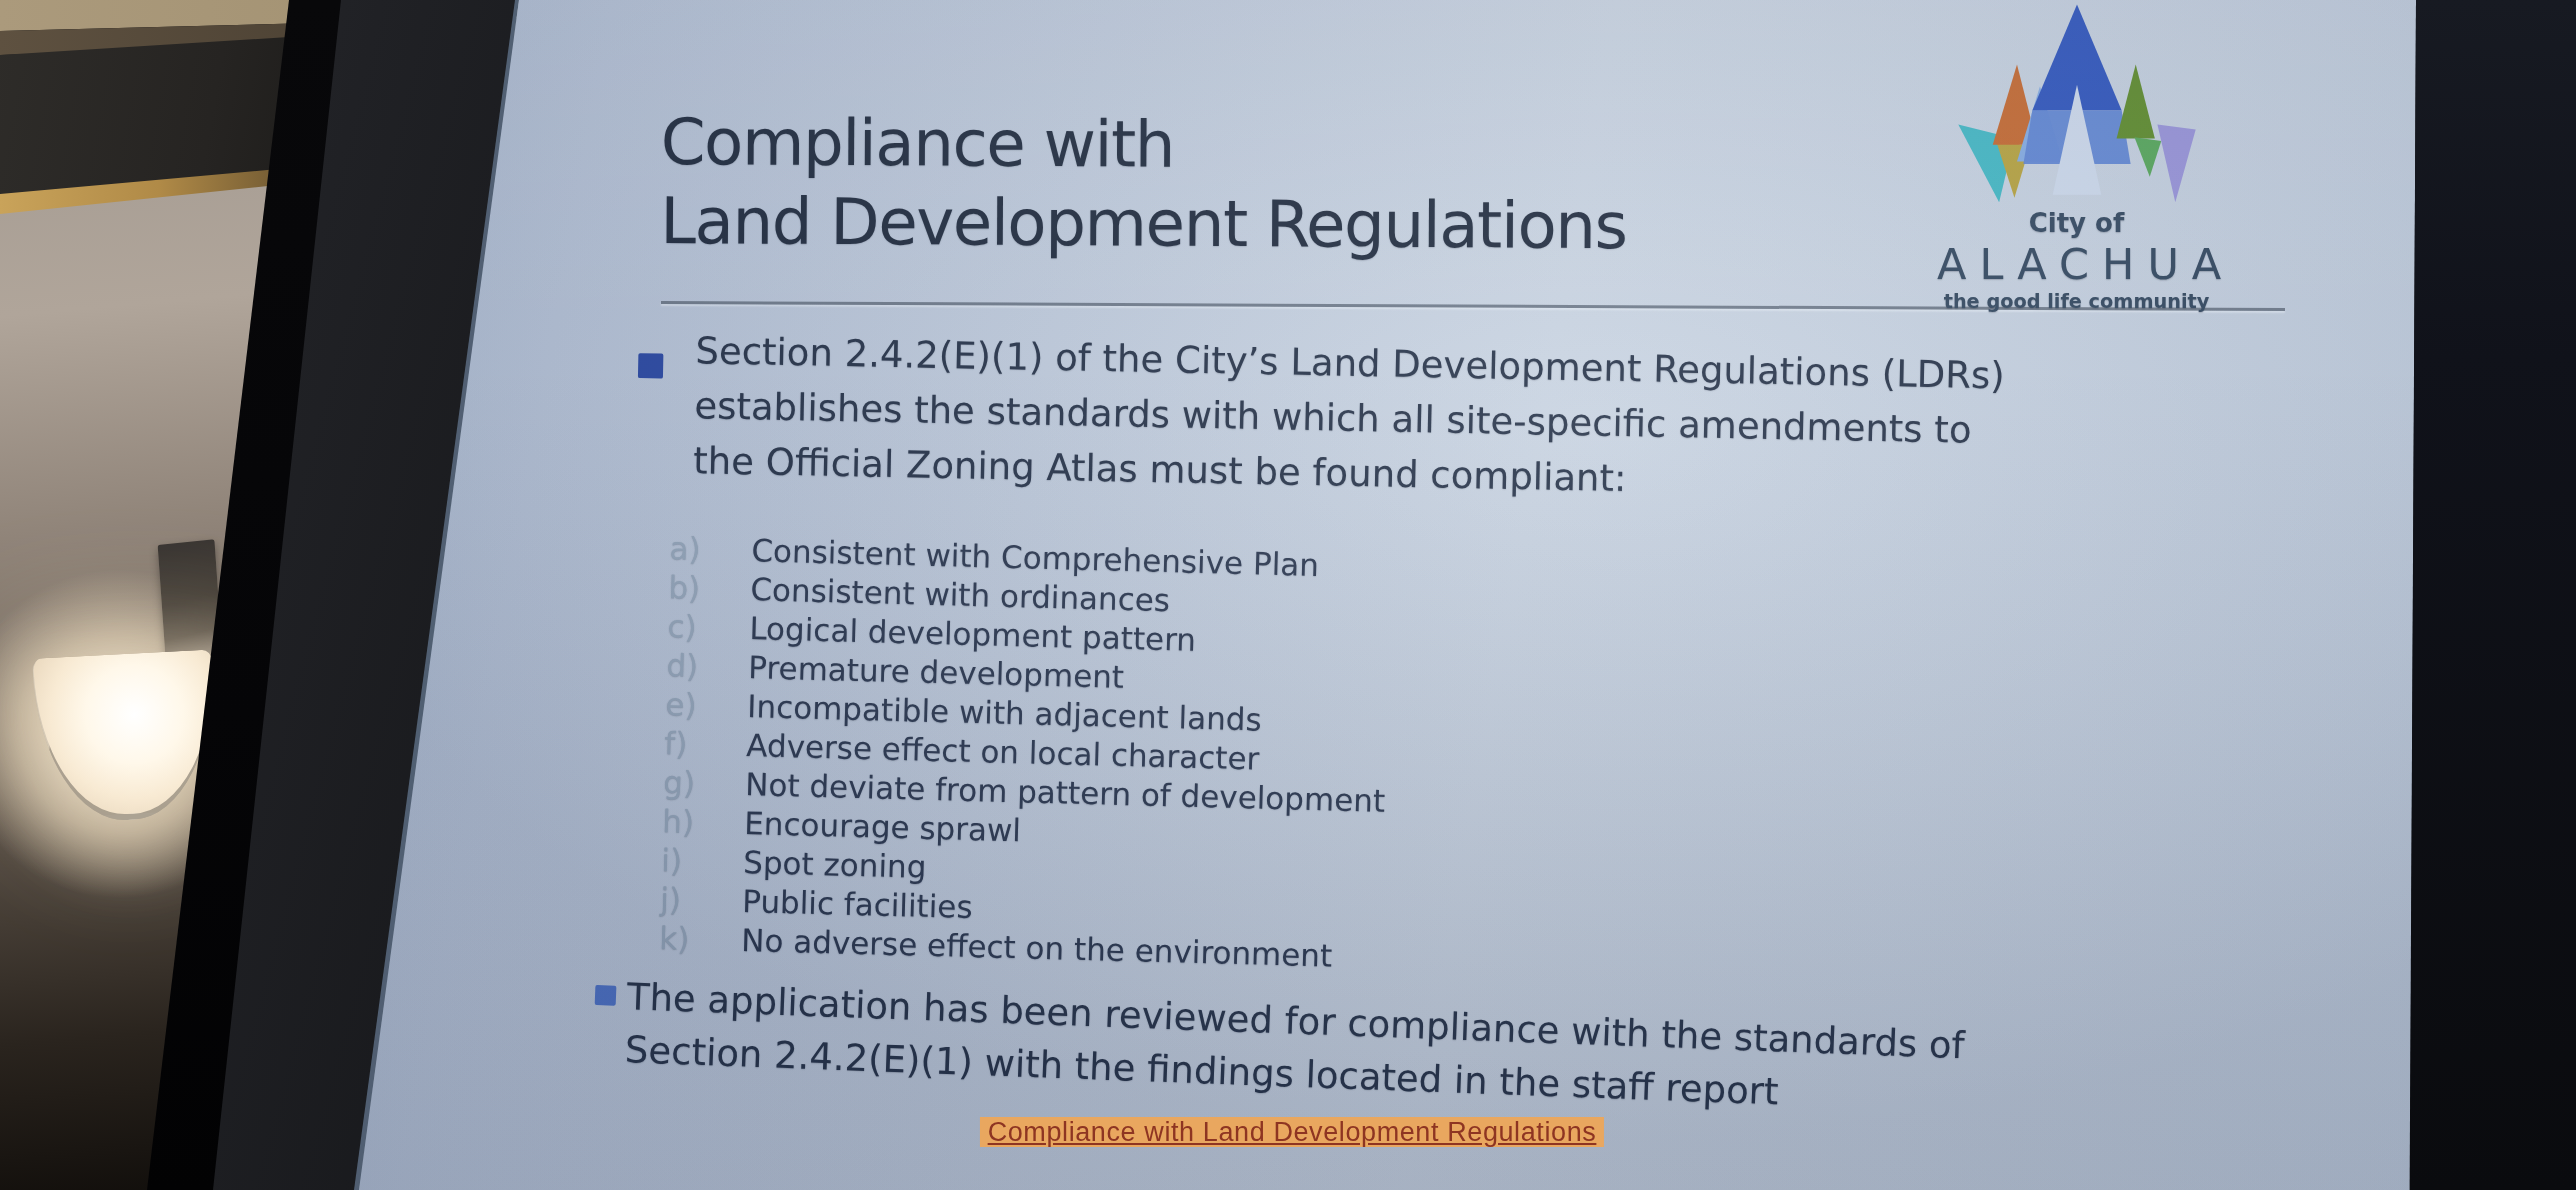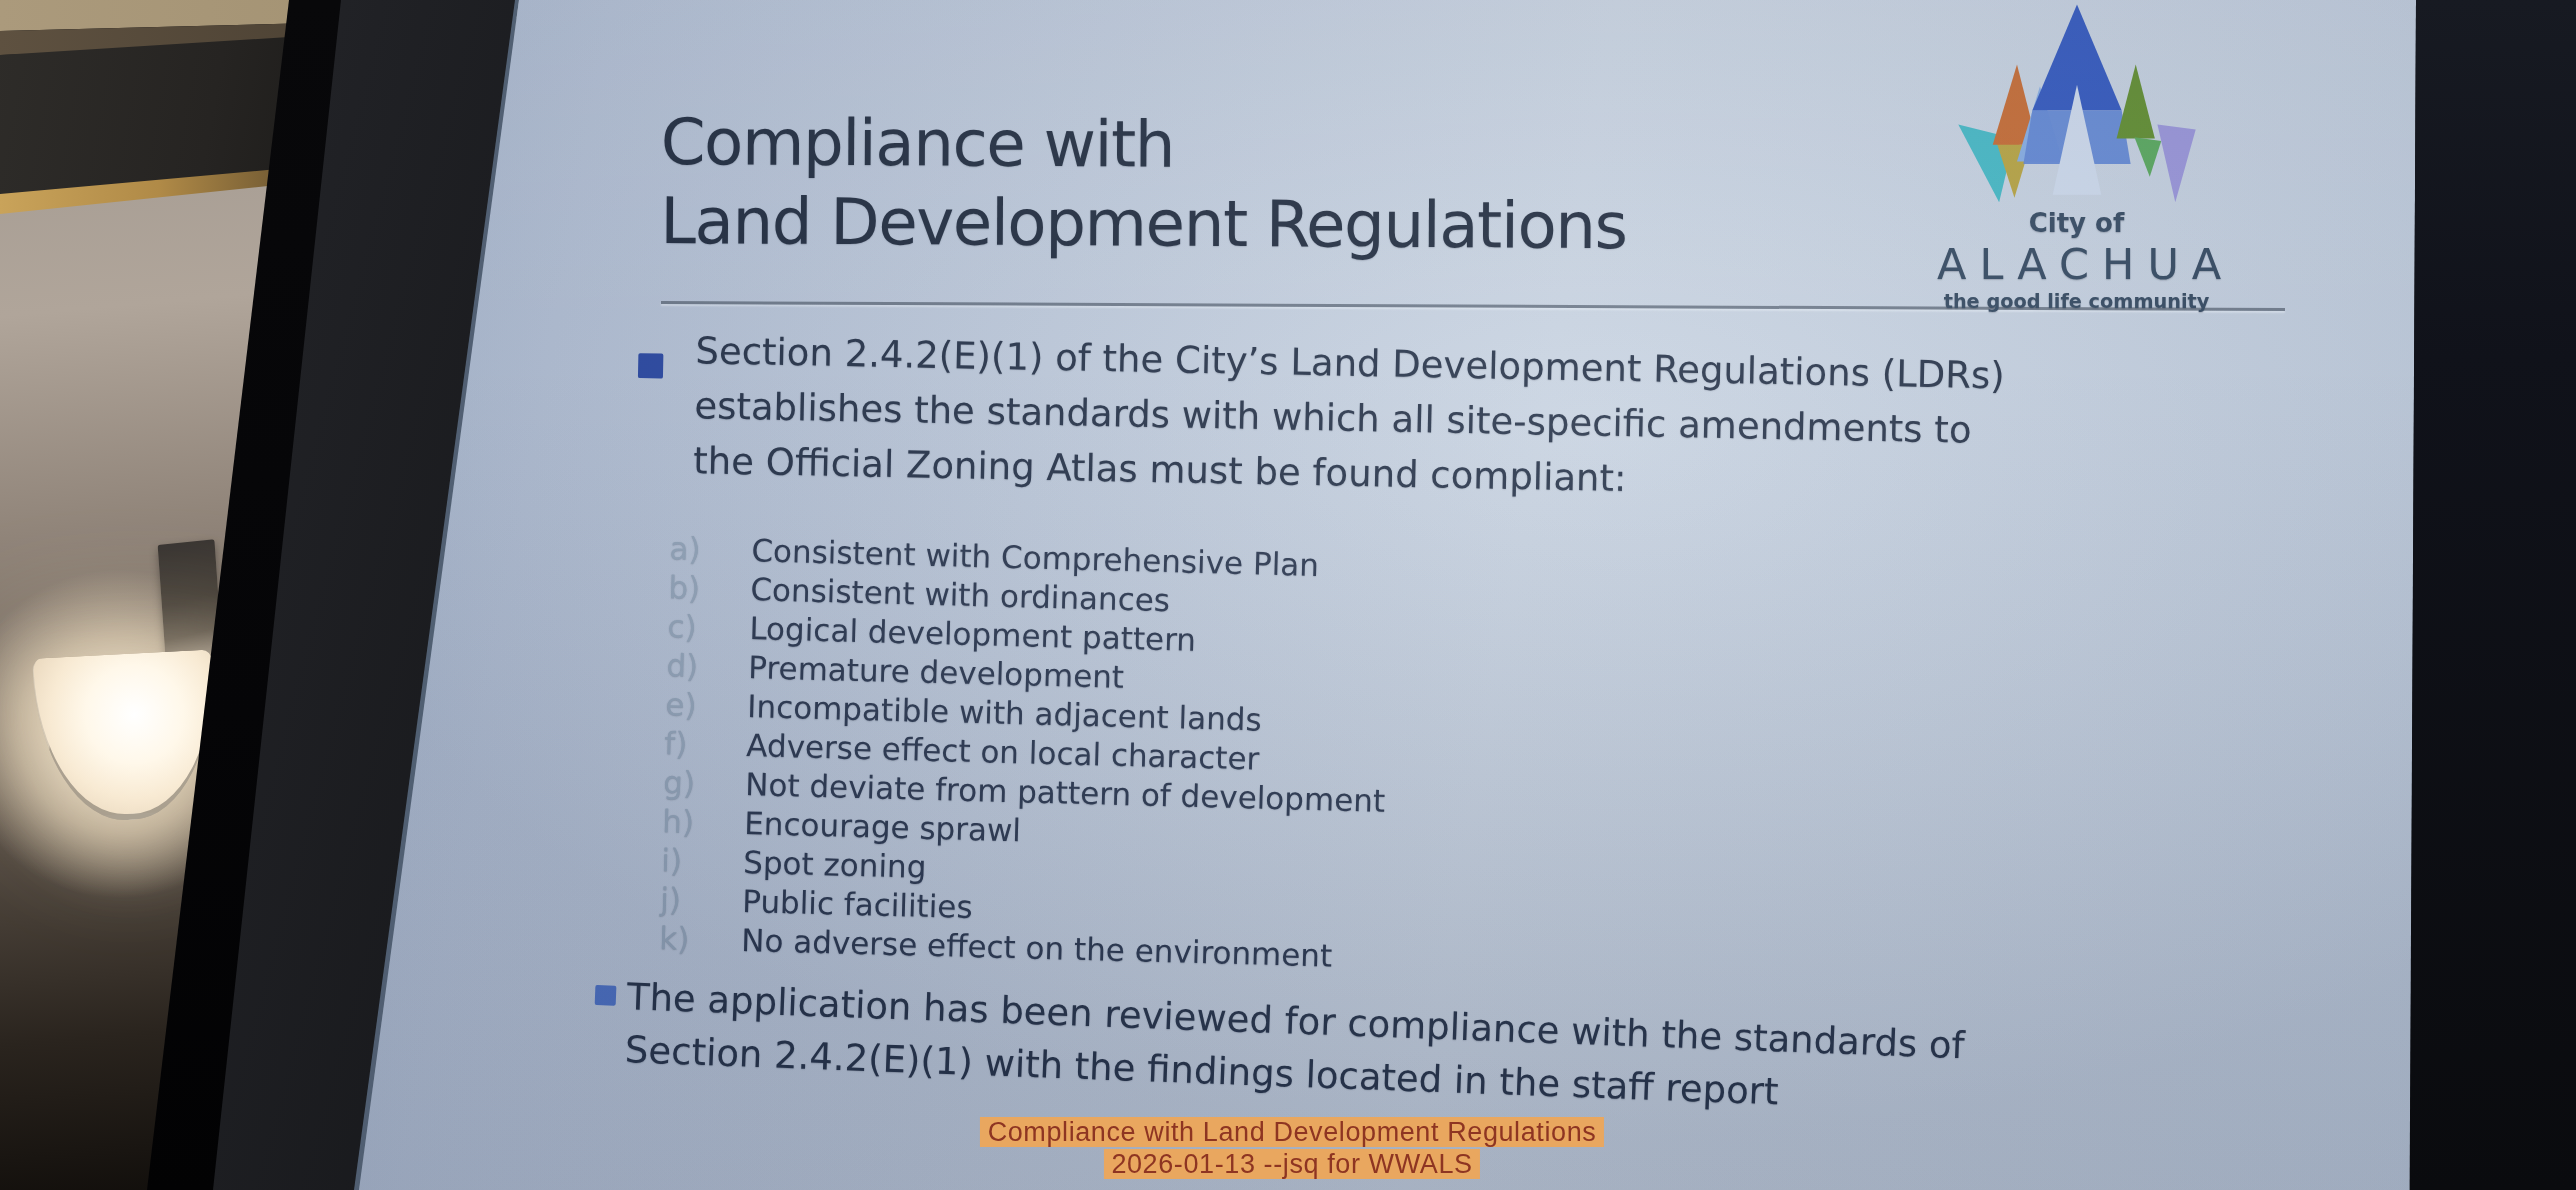--- a/index.html
+++ b/index.html
@@ -86,21 +86,21 @@
   .criteria-gap{display:inline-block;width:37px;}
 
   .closing-bullet{left:596px;top:969px;transform:rotate(2.1deg);transform-origin:left top;}
   .closing-bullet .bullet-square{left:0;top:15.5px;width:20.6px;height:20.6px;background:#4f74c8;border-radius:1.9px;}
   .closing-bullet .bullet-text{left:32px;top:0;font-size:37px;line-height:53px;white-space:nowrap;color:#27344a;}
 
   
   .caption-overlay{left:1292px;top:1117px;transform:translateX(-50%);text-align:center;
     font-family:"Liberation Sans",sans-serif;white-space:nowrap;}
   .caption-line{display:inline-block;background:#e9a75f;color:#8e3522;
-    font-size:27px;line-height:30px;letter-spacing:0.6px;padding:0 7.7px;}
+    font-size:27px;line-height:30px;letter-spacing:0.6px;padding:0 7.7px;text-decoration:underline;}
   .caption-line2-wrap{position:static !important;margin-top:1.9px;}
 </style>
 </head>
 <body>
 
 <div id="stage">
 
   <div class="ceiling-trim"></div>
   <div class="ceiling-trim-shadow"></div>
   <div class="soffit-panel"></div>
@@ -215,22 +215,19 @@
           <div style="position:static">Section 2.4.2(E)(1) with the findings located in the staff report</div>
         </div>
       </div>
 
     </div>
 
     <div class="screen-shading"></div>
 
     <div class="caption-overlay">
       <span class="caption-line">Compliance with Land Development Regulations</span>
-      <div class="caption-line2-wrap">
-        <span class="caption-line">2026-01-13 --jsq for WWALS</span>
-      </div>
     </div>
   </div>
 
   <div class="right-dark-edge"></div>
 
 </div>
 
 
 </body></html>

